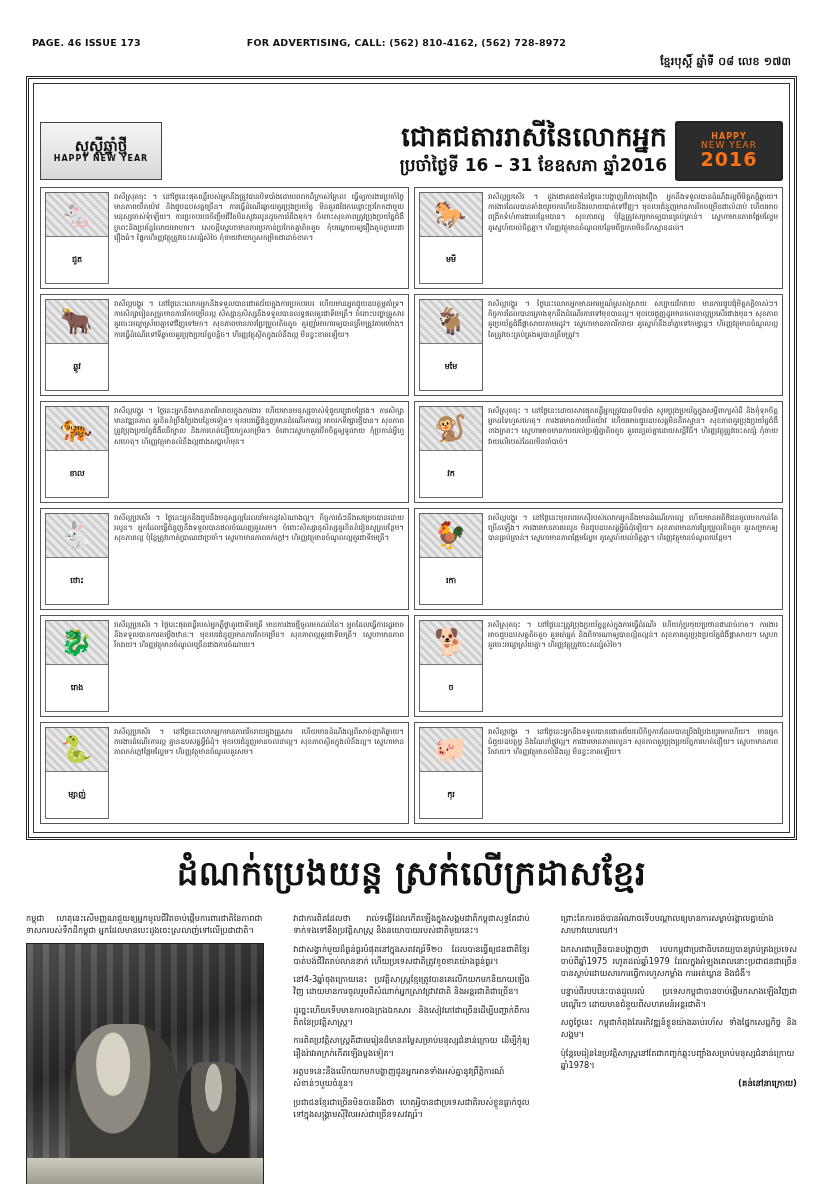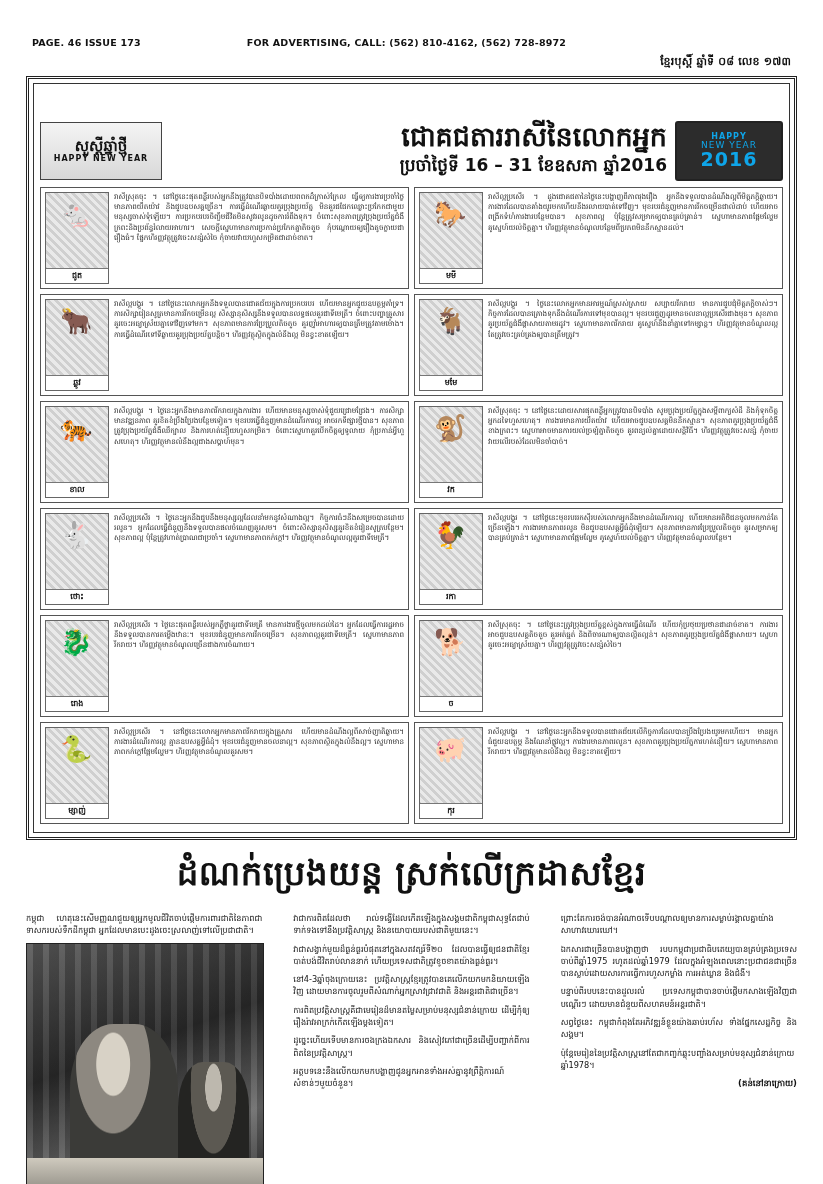--- a/index.html
+++ b/index.html
@@ -48,21 +48,21 @@
   }
   .hny-logo .k{font-size:15px;font-weight:bold;}
   .hny-logo .e{font-size:8px;letter-spacing:1px;font-weight:bold;}
   .horo-title{
     flex:1;text-align:right;
   }
   .horo-title .t1{font-size:27px;font-weight:bold;line-height:1.05;}
   .horo-title .t2{font-size:17px;font-weight:bold;margin-top:2px;}
   .yearbadge{
     width:104px;height:56px;border:2px solid #222;border-radius:3px;
-    background:#2c2c2c;color:#0ea5e9;
+    background:#2c2c2c;color:#f97316;
     display:flex;flex-direction:column;align-items:center;justify-content:center;
     line-height:1;
   }
   .yearbadge .a{font-size:8px;font-weight:bold;letter-spacing:1px;}
   .yearbadge .b{font-size:9px;font-weight:normal;letter-spacing:1px;}
   .yearbadge .c{font-size:19px;font-weight:bold;letter-spacing:1px;}
 
   .zgrid{display:grid;grid-template-columns:1fr 1fr;gap:5px;}
   .zcell{
     border:1px solid #555;
@@ -78,21 +78,21 @@
       repeating-linear-gradient(45deg,#e9e9e9 0 3px,#cfcfcf 3px 6px);
     display:flex;flex-direction:column;align-items:center;justify-content:flex-end;
     position:relative;
   }
   .zimg .glyph{
     position:absolute;top:6px;left:0;right:0;text-align:center;
     font-size:26px;color:#3a3a3a;
   }
   .zimg .zname{
     width:100%;text-align:center;font-size:8px;font-weight:bold;
-    background:#fff;border-top:1px solid #777;padding:1px 0;
+    background:#fff;border-top:1px solid #777;padding:17px 0;
   }
   .ztext{
     flex:1;font-size:7.2px;line-height:1.42;text-align:justify;
     color:#1a1a1a;word-break:break-word;
   }
 
   
   .feature{margin-top:12px;}
   .feature-title{
     text-align:center;font-size:34px;font-weight:bold;
@@ -281,24 +281,25 @@
           <div class="figure2"></div>
           <div class="table"></div>
         </div>
         <div class="caption">ប៉ុល ពត</div>
       </div>
 
       <div class="col">
         <p>វាជាការពិតដែលថា រាល់ទង្វើដែលកើតឡើងក្នុងសង្គមជាតិកម្ពុជាសុទ្ធតែជាប់ទាក់ទងទៅនឹងប្រវត្តិសាស្ដ្រ និងនយោបាយរបស់ជាតិមួយនេះ។</p>
         <p>វាជាសង្វាក់មួយដ៏ធ្ងន់ធ្ងរបំផុតនៅក្នុងសតវត្សរ៍ទី២០ ដែលបានធ្វើឲ្យជនជាតិខ្មែរបាត់បង់ជីវិតរាប់លាននាក់ ហើយប្រទេសជាតិត្រូវខូចខាតយ៉ាងធ្ងន់ធ្ងរ។</p>
         <p>នៅ4-3ឆ្នាំចុងក្រោយនេះ ប្រវត្ដិសាស្ដ្រខ្មែរត្រូវបានគេលើកយកមកនិយាយឡើងវិញ ដោយមានការចូលរួមពីសំណាក់អ្នកស្រាវជ្រាវជាតិ និងអន្ដរជាតិជាច្រើន។</p>
+        <p>ដូច្នេះហើយទើបមានការចងក្រងឯកសារ និងសៀវភៅជាច្រើនដើម្បីបញ្ជាក់ពីការពិតនៃប្រវត្ដិសាស្ដ្រ។</p>
         <p>ការពិតប្រវត្ដិសាស្ដ្រគឺជាមេរៀនដ៏មានតម្លៃសម្រាប់មនុស្សជំនាន់ក្រោយ ដើម្បីកុំឲ្យរឿងរ៉ាវអាក្រក់កើតឡើងម្ដងទៀត។</p>
-        <p>ដូច្នេះហើយទើបមានការចងក្រងឯកសារ និងសៀវភៅជាច្រើនដើម្បីបញ្ជាក់ពីការពិតនៃប្រវត្ដិសាស្ដ្រ។</p>
         <p>អត្ថបទនេះនឹងលើកយកមកបង្ហាញជូនអ្នកអានទាំងអស់គ្នានូវព្រឹត្ដិការណ៍សំខាន់ៗមួយចំនួន។</p>
         <p></p>
+        <p>ប្រជាជនខ្មែរជាច្រើនមិនបានដឹងថា ហេតុអ្វីបានជាប្រទេសជាតិរបស់ខ្លួនធ្លាក់ចូលទៅក្នុងសង្គ្រាមស៊ីវិលអស់ជាច្រើនទសវត្សរ៍។</p>
       </div>
 
       <div class="col">
         <p>ព្រោះតែការចង់បានអំណាចទើបបណ្ដាលឲ្យមានការសម្លាប់រង្គាលគ្នាយ៉ាងសាហាវឃោរឃៅ។</p>
         <p>ឯកសារជាច្រើនបានបង្ហាញថា របបកម្ពុជាប្រជាធិបតេយ្យបានគ្រប់គ្រងប្រទេសចាប់ពីឆ្នាំ1975 រហូតដល់ឆ្នាំ1979 ដែលក្នុងអំឡុងពេលនោះប្រជាជនជាច្រើនបានស្លាប់ដោយសារការធ្វើការហួសកម្លាំង ការអត់ឃ្លាន និងជំងឺ។</p>
         <p>បន្ទាប់ពីរបបនេះបានដួលរលំ ប្រទេសកម្ពុជាបានចាប់ផ្ដើមកសាងឡើងវិញជាបណ្ដើរៗ ដោយមានជំនួយពីសហគមន៍អន្ដរជាតិ។</p>
         <p>សព្វថ្ងៃនេះ កម្ពុជាកំពុងតែអភិវឌ្ឍន៍ខ្លួនយ៉ាងឆាប់រហ័ស ទាំងផ្នែកសេដ្ឋកិច្ច និងសង្គម។</p>
         <p>ប៉ុន្ដែមេរៀននៃប្រវត្ដិសាស្ដ្រនៅតែជាកញ្ចក់ឆ្លុះបញ្ចាំងសម្រាប់មនុស្សជំនាន់ក្រោយ ឆ្នាំ1978។</p>
         <div class="endnote">(គន់នៅនាក្រោយ)</div>
       </div>

